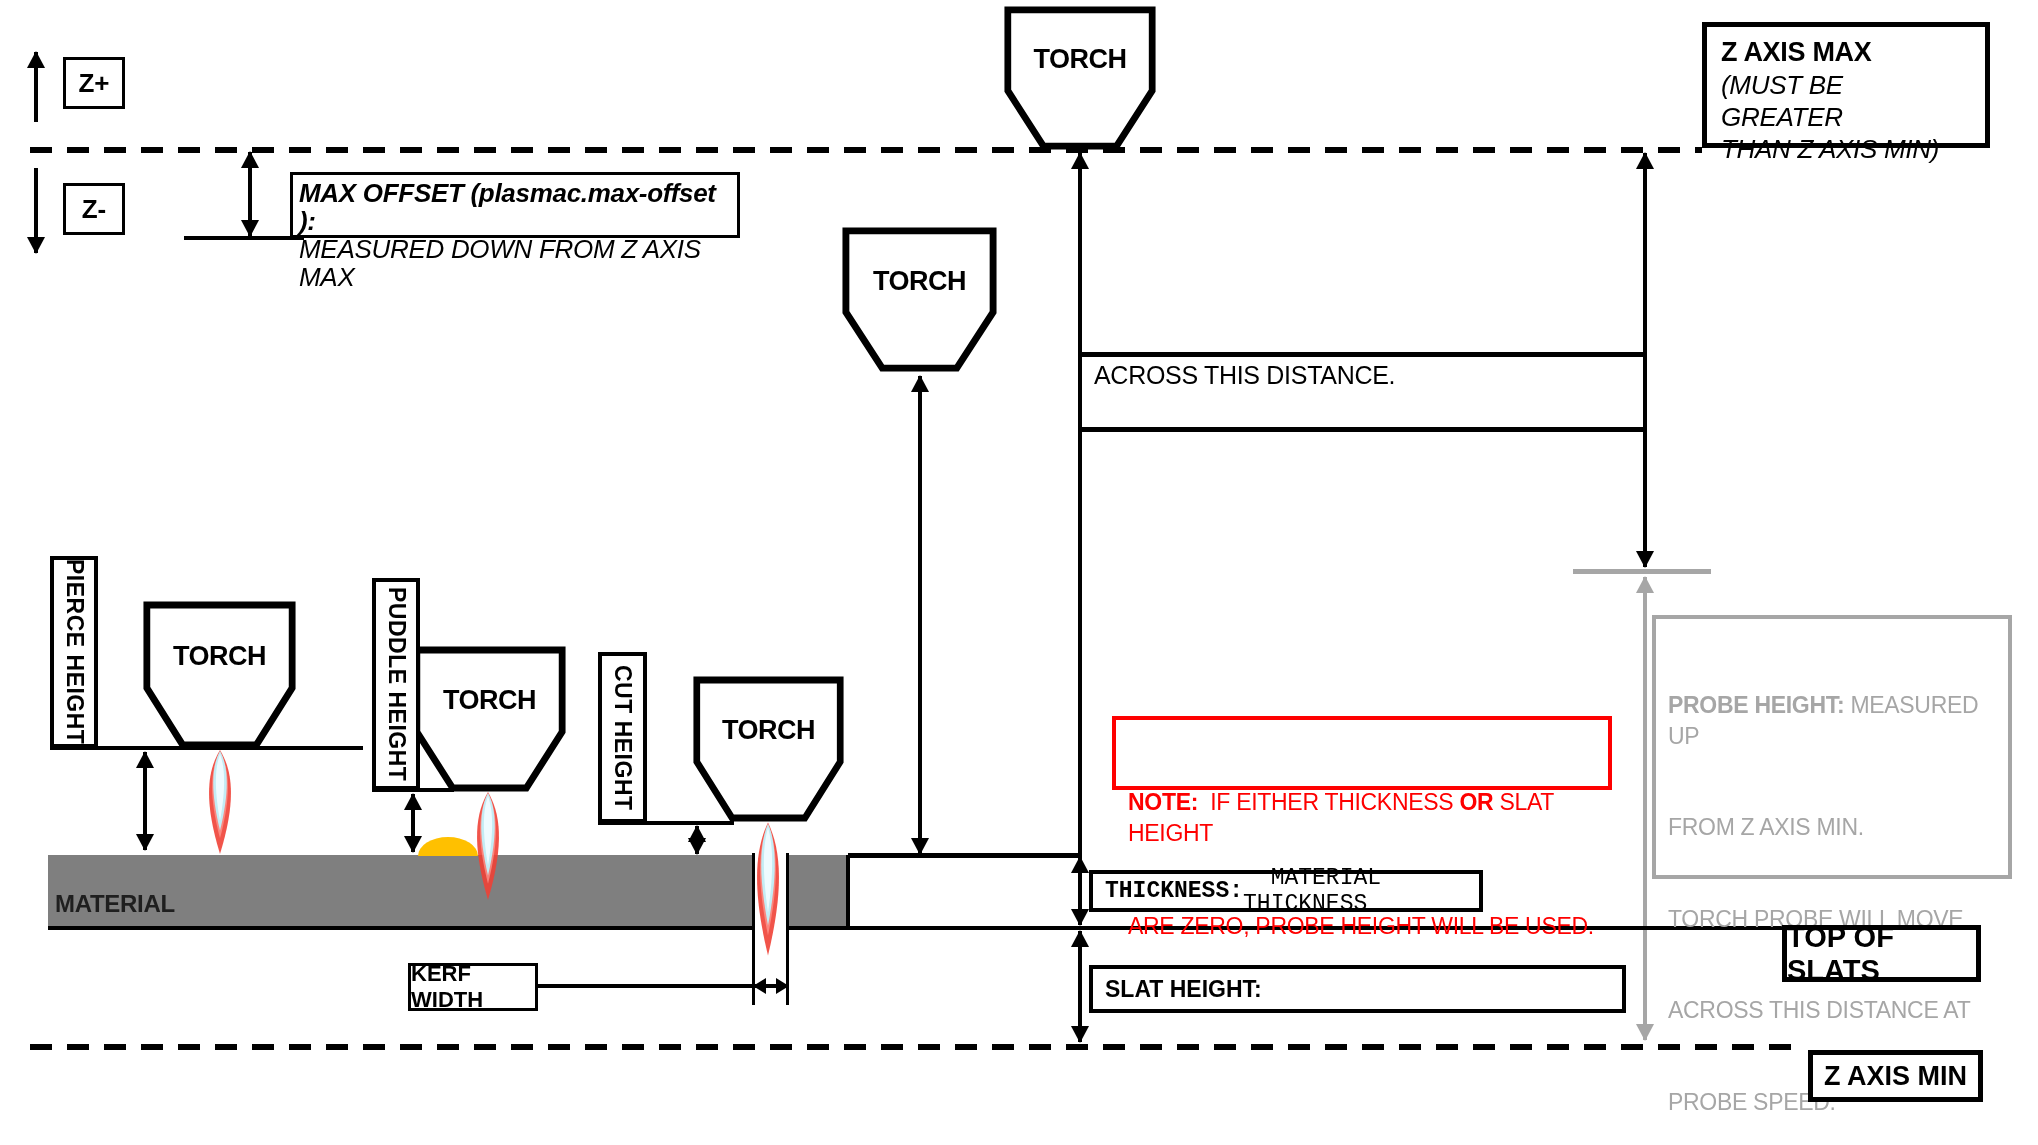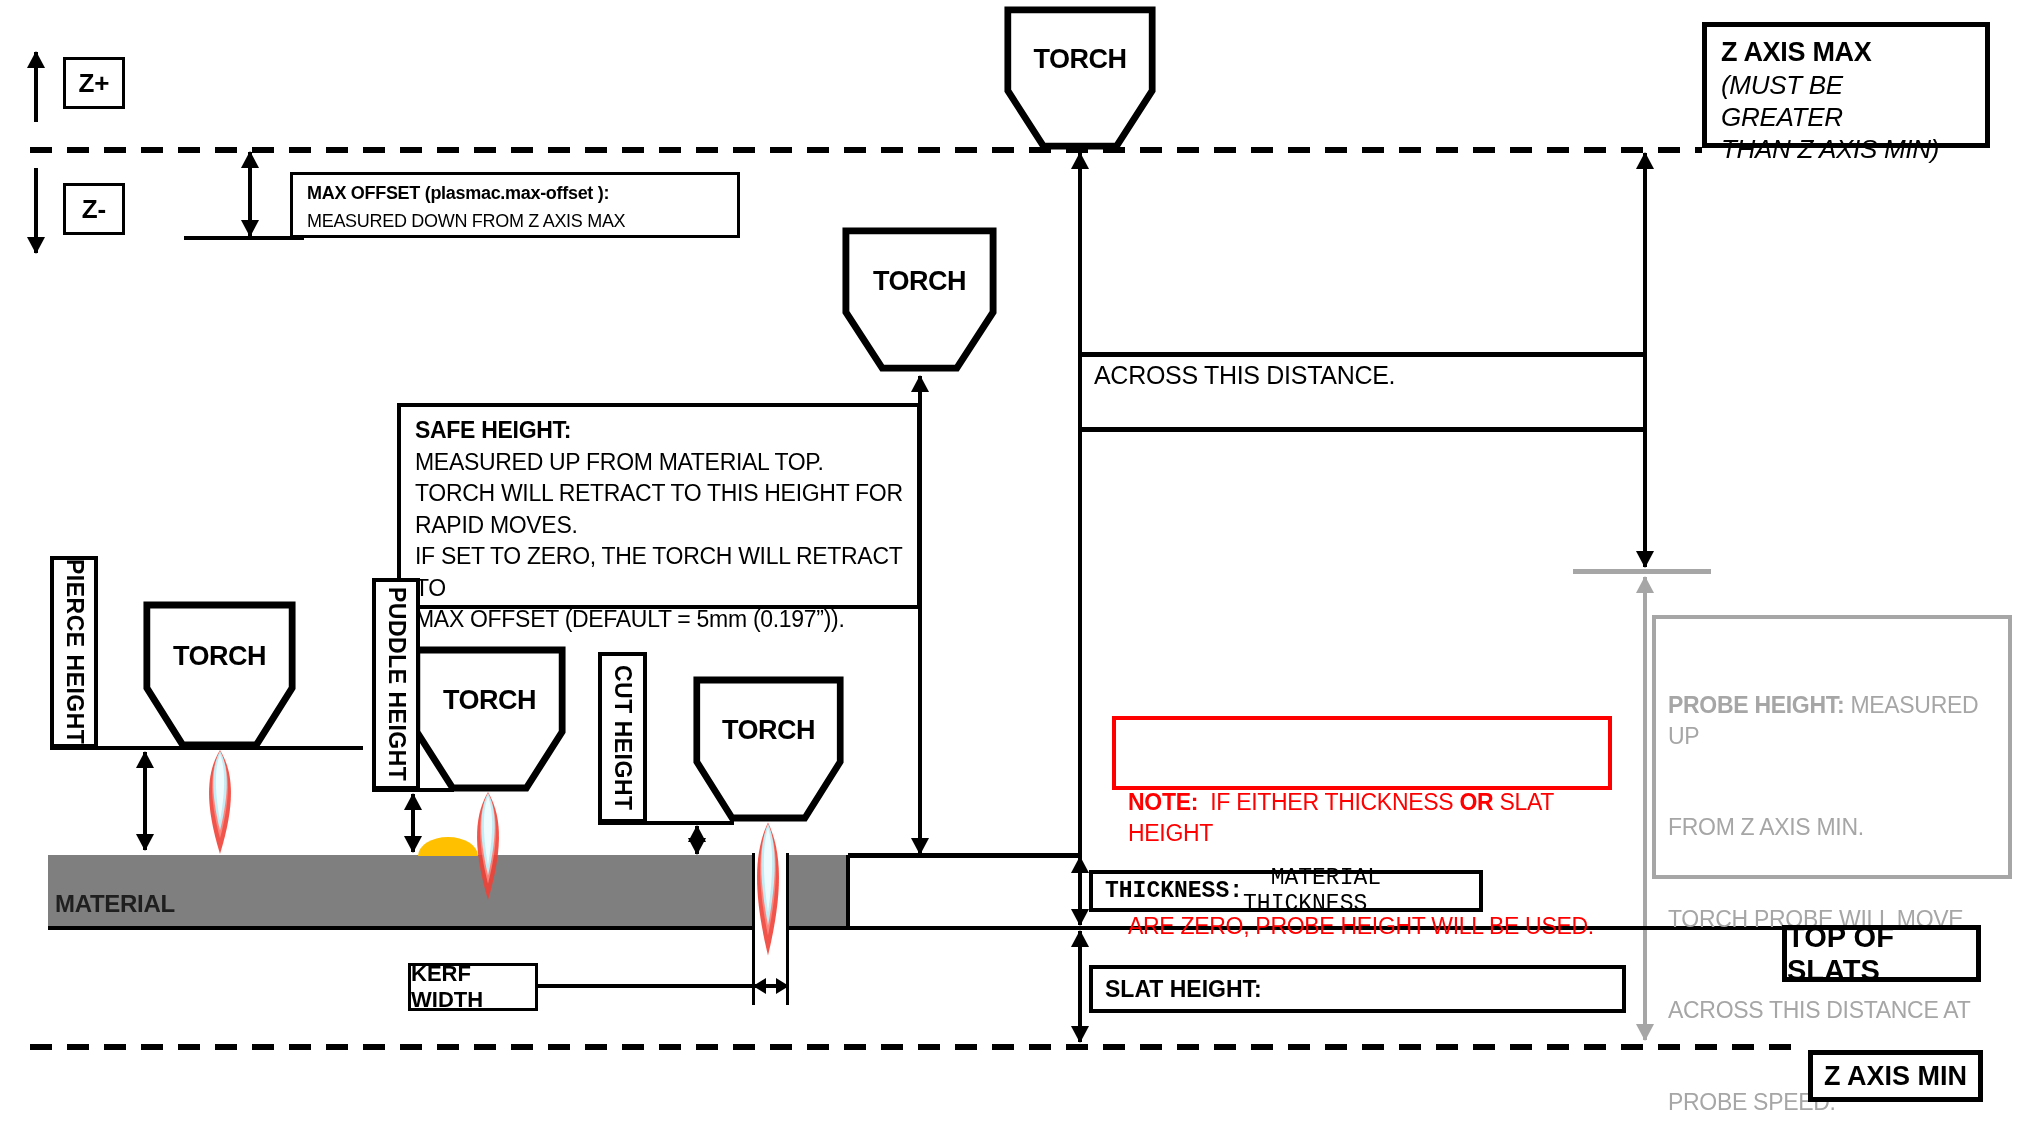--- a/index.html
+++ b/index.html
@@ -39,21 +39,21 @@
   .flame svg { position:absolute; inset:0; width:100%; height:100%; }
 
   
   .vbox { position:absolute; background:#fff; border:4px solid var(--ink);
           display:flex; align-items:center; justify-content:center; }
   .vbox span { writing-mode:vertical-rl; text-orientation:mixed; font-weight:bold;
                font-size:23px; white-space:nowrap; letter-spacing:0.5px; }
 
   
   .txt { letter-spacing:-0.3px; }
-  #max-offset-box { padding:4px 14px; font-size:18px; line-height:28px; }
+  #max-offset-box { padding:4px 6px; font-size:26px; line-height:28px;font-style:italic; }
   #z-axis-max-box { padding:8px 14px; }
   #z-axis-max-box .t { font-weight:bold; font-size:27px; line-height:34px; }
   #z-axis-max-box .i { font-style:italic; font-size:26px; line-height:32px; }
   #torch-probe-text { position:absolute; font-size:25px; line-height:33px; letter-spacing:-0.3px; }
   #safe-height-box { padding:8px 14px; font-size:23px; line-height:31.5px; }
   #note-box { border-color:var(--red); color:var(--red); padding:5px 12px; font-size:23px; line-height:31px; }
   #thickness-box { padding-left:12px; font-size:23px; display:flex; align-items:center; }
   #slat-height-box { padding-left:12px; font-size:23px; display:flex; align-items:center; }
   #probe-height-note-box { border-color:var(--gray); color:var(--gray); padding:10px 12px; font-size:23px; line-height:30.5px; }
   .centerbox { display:flex; align-items:center; justify-content:center; font-weight:bold; }
@@ -109,28 +109,20 @@
       <i class="u"></i>
       <i class="d"></i>
     </div>
 
   <div class="hline" style="left:1080px; top:352px; width:567px; height:5px;"></div>
   <div class="hline" style="left:1080px; top:427px; width:567px; height:5px;"></div>
   <div id="torch-probe-text" style="left:1094px; top:359px; width:560px;">
     <div>ACROSS THIS DISTANCE.</div>
   </div>
 
-  <div class="box txt" id="safe-height-box" style="left:397px; top:403px; width:524px; height:206px;">
-    <div class="b">SAFE HEIGHT:</div>
-    <div>MEASURED UP FROM MATERIAL TOP.</div>
-    <div>TORCH WILL RETRACT TO THIS HEIGHT FOR</div>
-    <div>RAPID MOVES.</div>
-    <div>IF SET TO ZERO, THE TORCH WILL RETRACT TO</div>
-    <div>MAX OFFSET (DEFAULT = 5mm (0.197”)).</div>
-  </div>
 
   <div id="material-block" style="left:48px; top:855px; width:800px; height:73px;"></div>
   <div class="hline" style="left:48px; top:926px; width:1734px; height:4px;"></div>
   <div class="vline" style="left:846px; top:855px; width:4px; height:73px;"></div>
   <div class="hline" style="left:848px; top:853px; width:234px; height:5px;"></div>
   <div id="material-label" style="left:55px; top:890px;">MATERIAL</div>
 
   <div id="kerf-slot" style="left:754px; top:853px; width:34px; height:80px;"></div>
   <div class="vline" style="left:752px; top:853px; width:3px; height:152px;"></div>
   <div class="vline" style="left:786px; top:853px; width:3px; height:152px;"></div>

